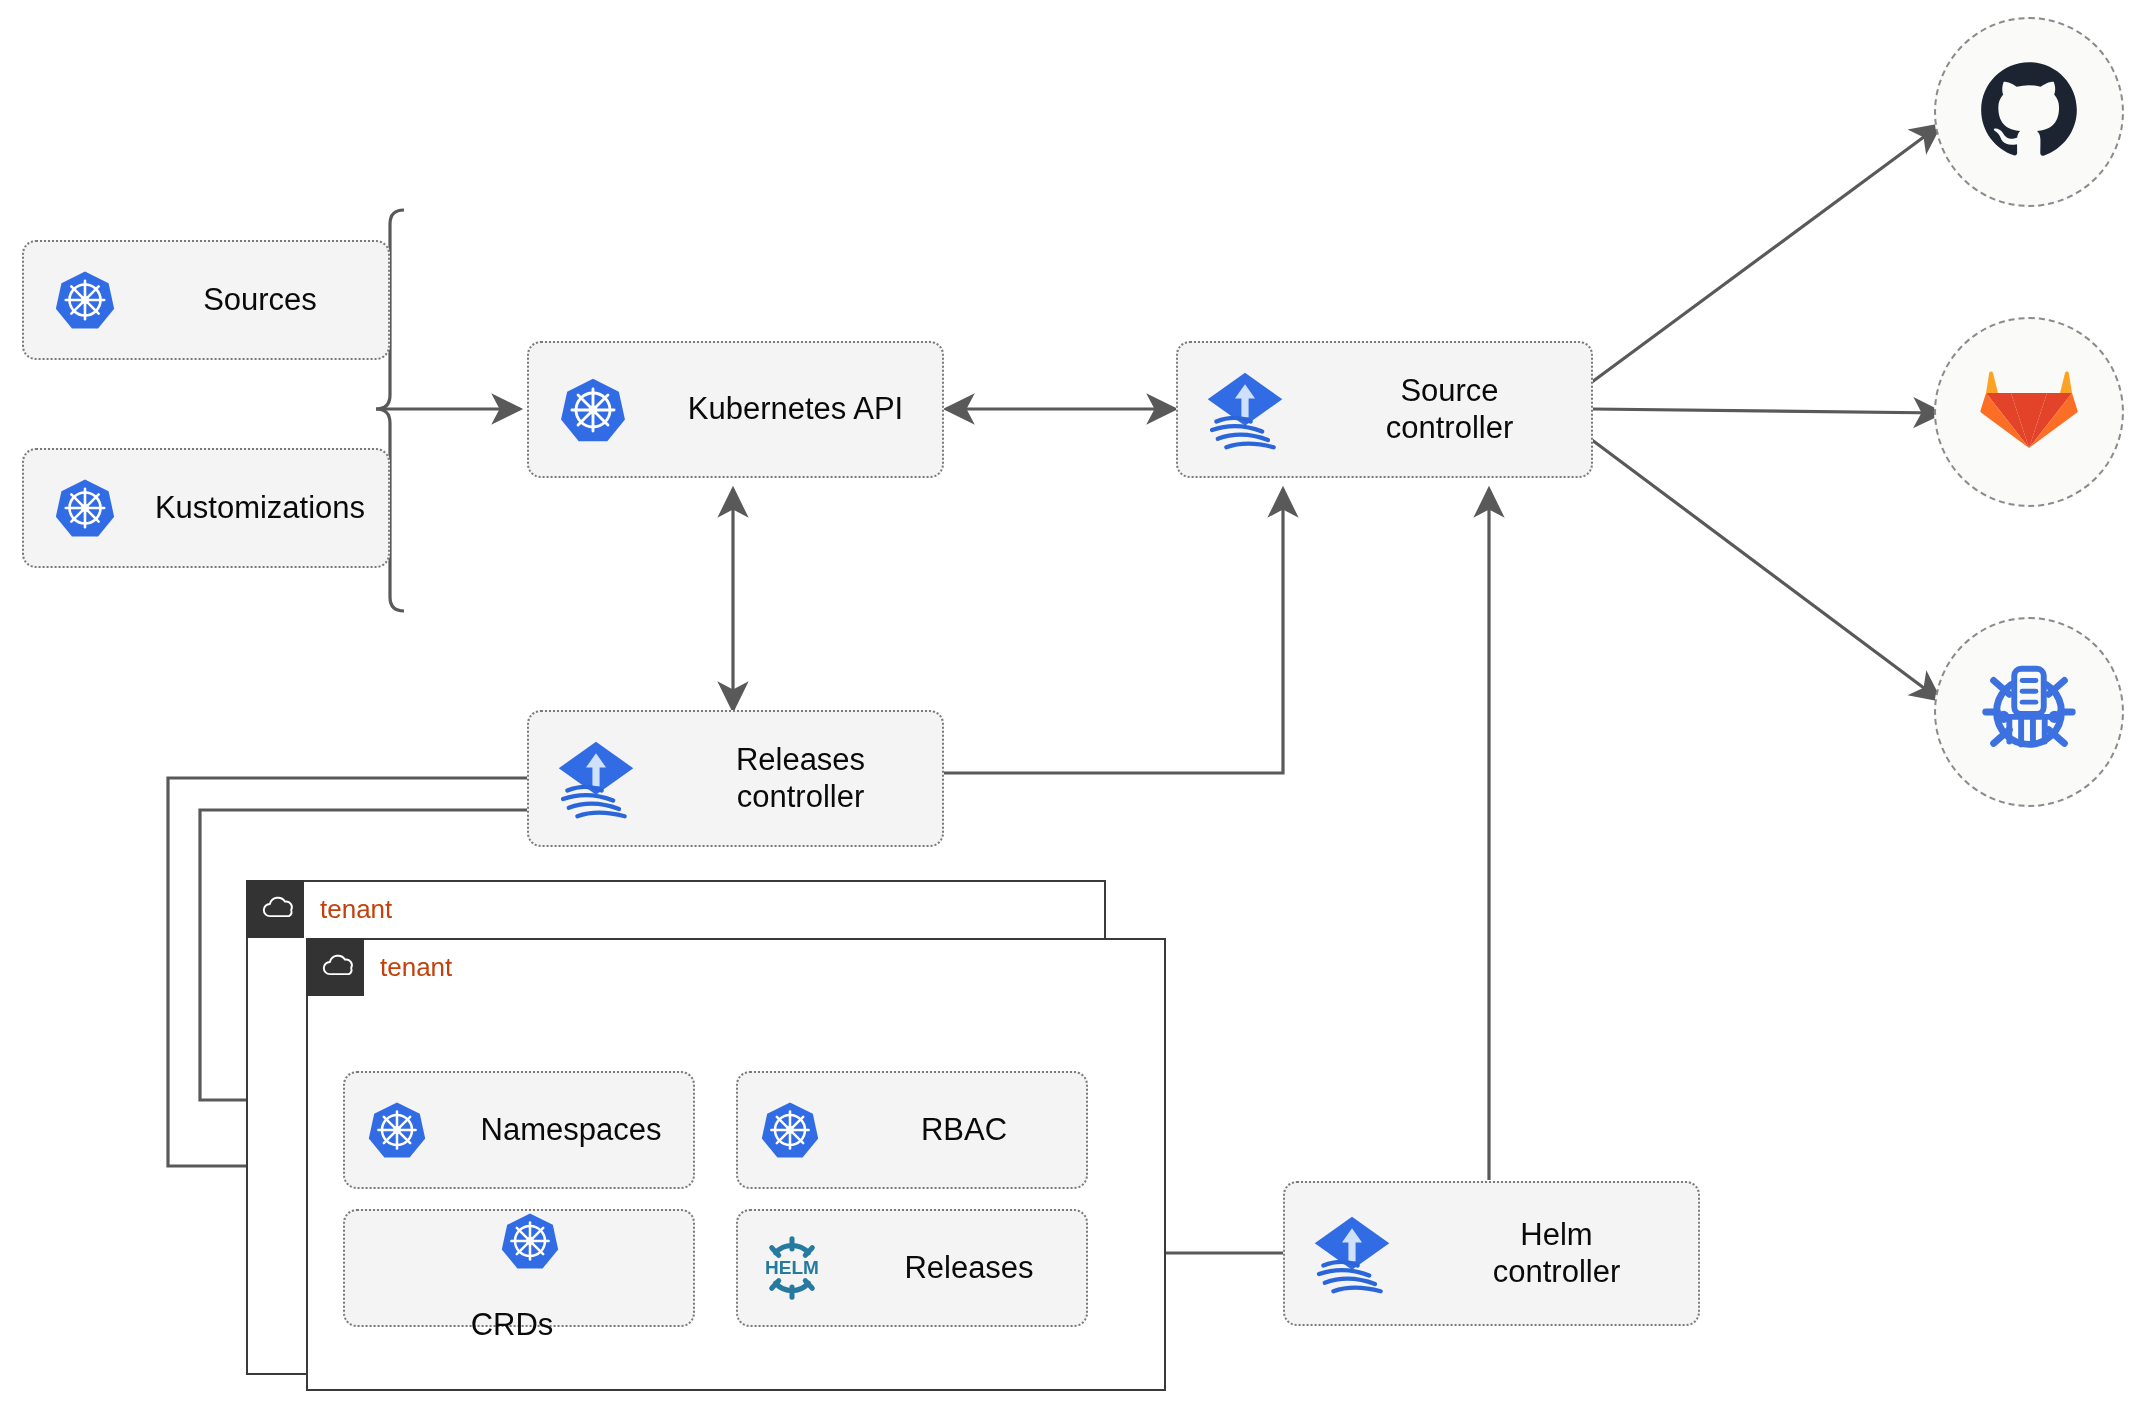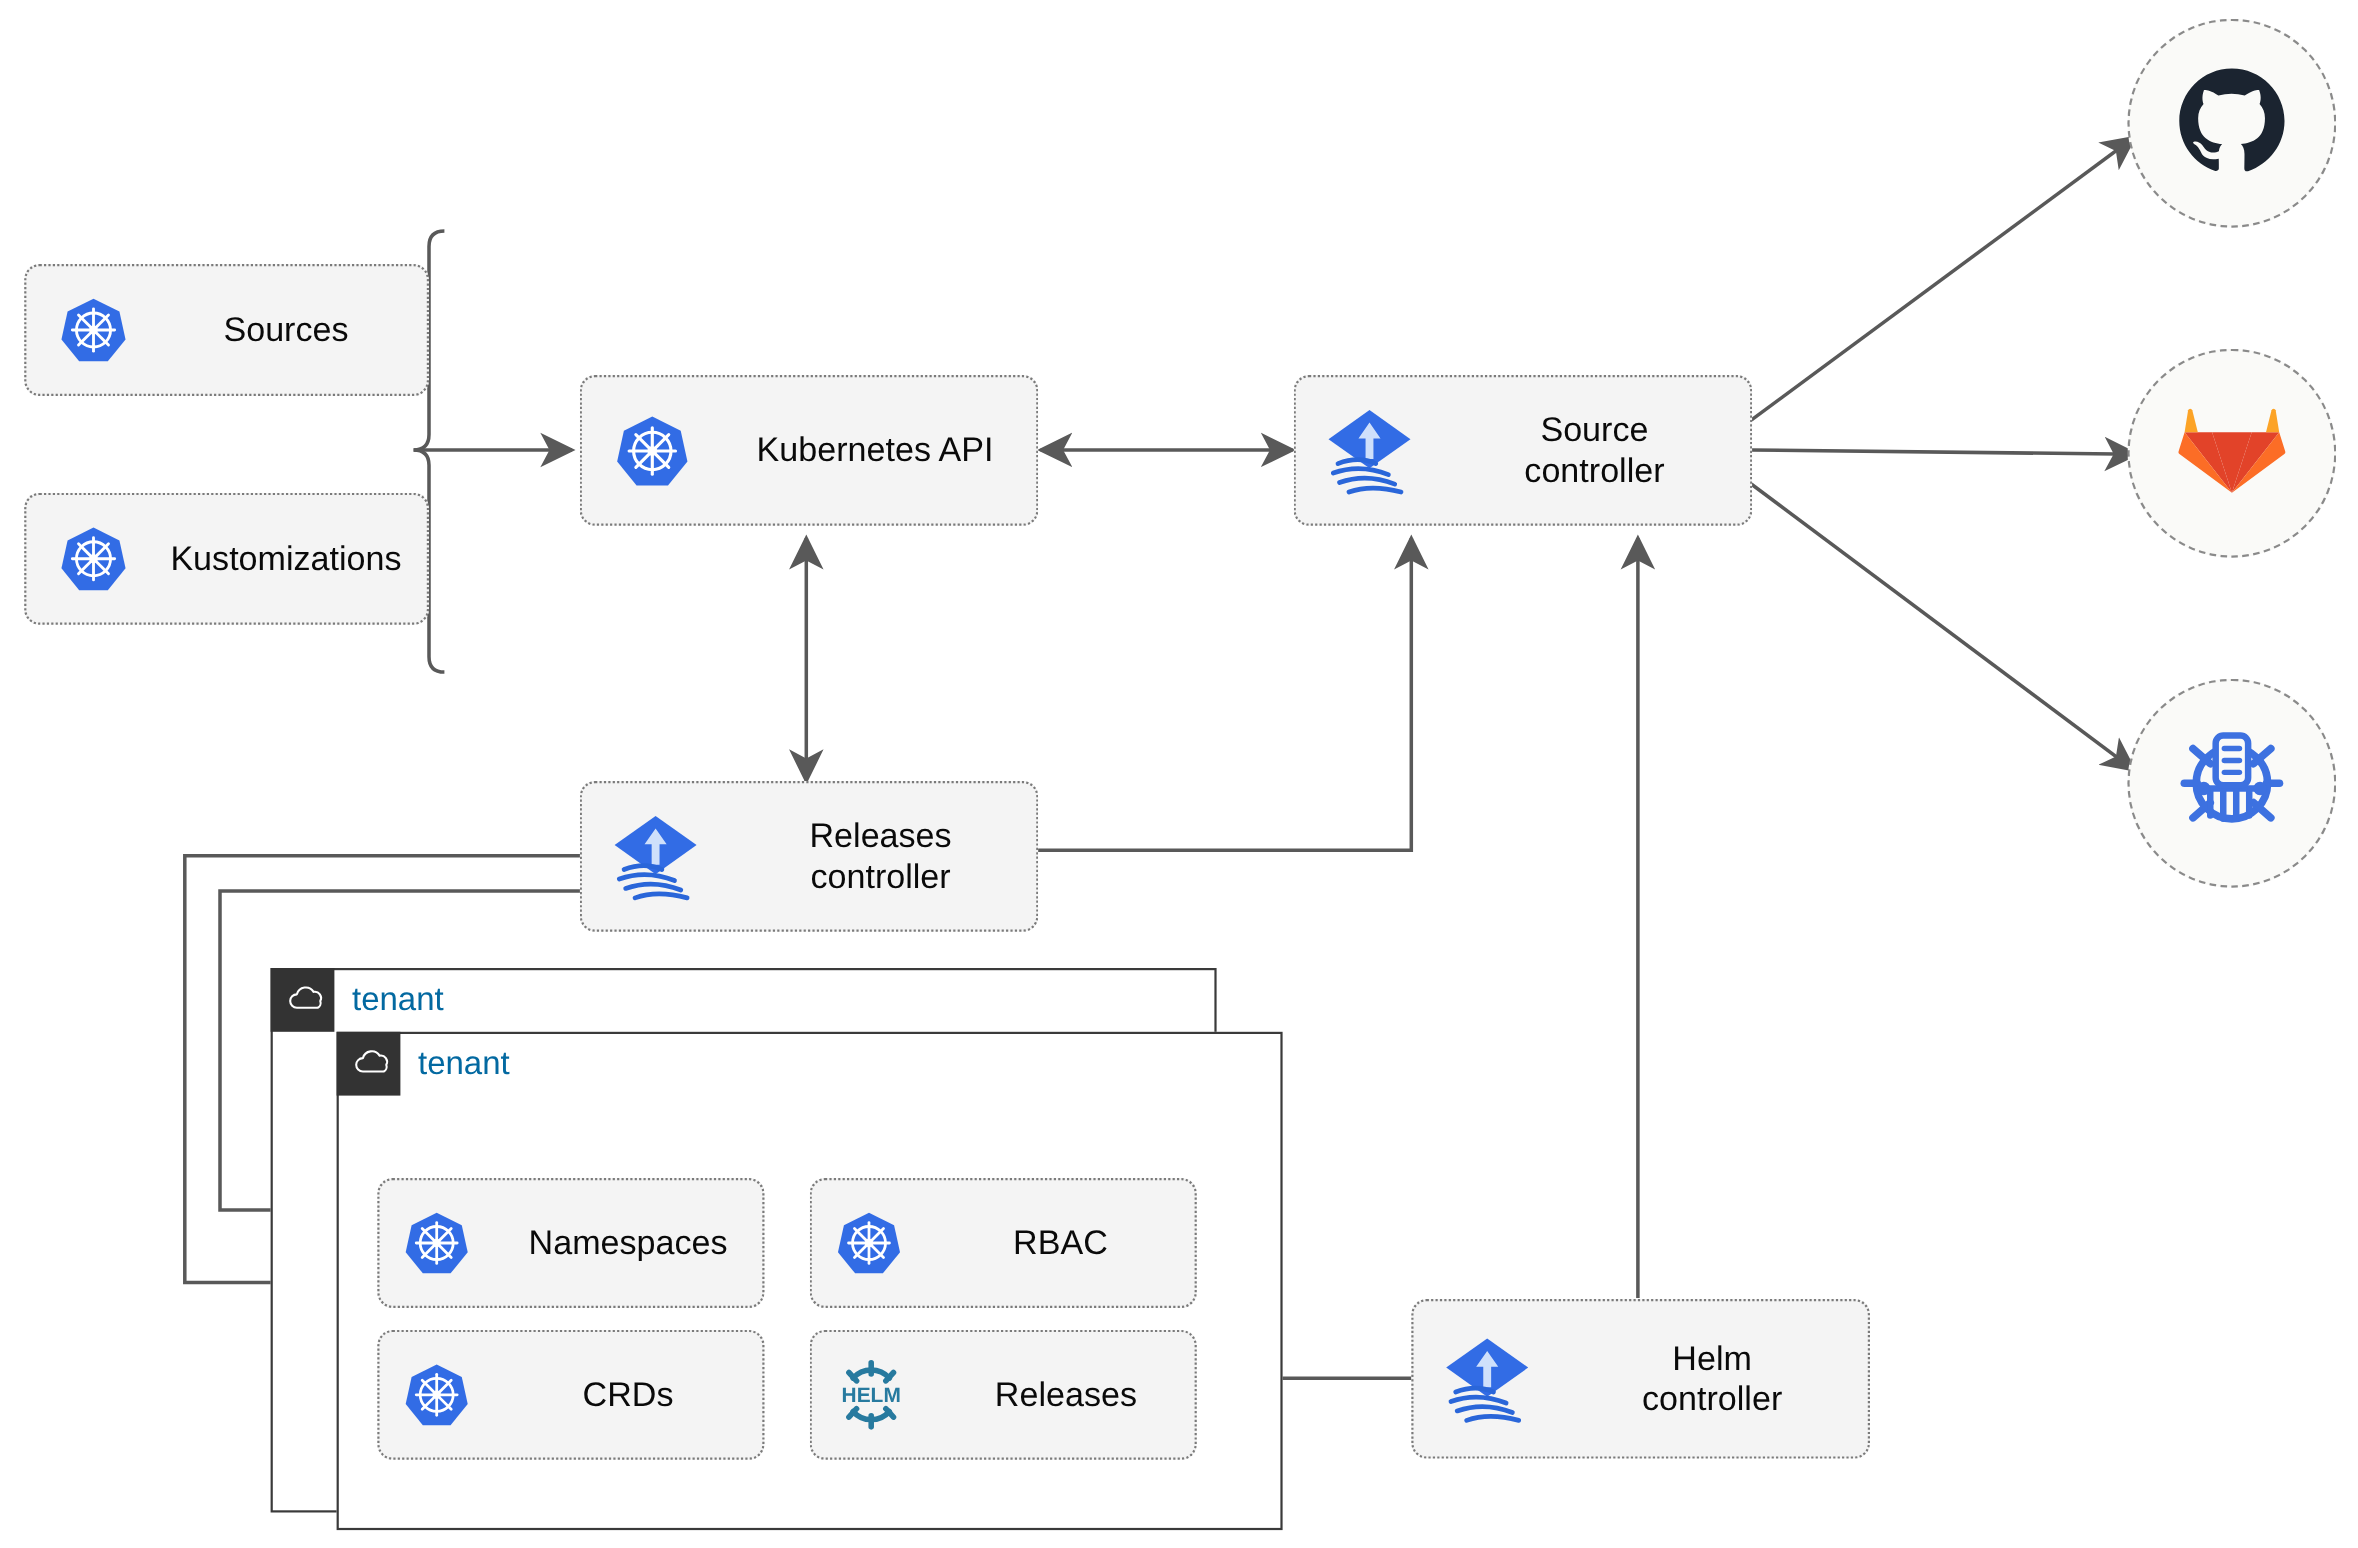--- a/index.html
+++ b/index.html
@@ -47,21 +47,21 @@
     height:58px;
     background:#333333;
     display:flex;align-items:center;
     padding:0 14px;
     box-sizing:border-box;
   }
   .tenant-name{
     position:absolute;
     top:-2px;height:58px;
     display:flex;align-items:center;
-    font-size:30px;color:#0369a1;
+    font-size:26px;color:#c2410c;
   }
 
   
   #wires{position:absolute;left:0;top:0;width:2144px;height:1407px;pointer-events:none;}
 </style>
 </head>
 <body>
 
 <div id="stage">
 
@@ -307,21 +307,21 @@
 
     <div class="node" style="left:428px;top:131px;width:352px;height:118px;">
       <span class="ico" style="margin-left:22px;">
         <svg width="60" height="60">
             <use href="#sym-k8s"></use>
           </svg>
       </span>
       <span class="lbl" style="flex:1;margin-right:14px;">RBAC</span>
     </div>
 
-    <div class="node" style="left:35px;top:269px;width:352px;height:118px;">
+    <div class="node" style="left:35px;top:269px;width:352px;height:118px;flex-direction:column;">
       <span class="ico" style="margin-left:22px;">
         <svg width="60" height="60">
             <use href="#sym-k8s"></use>
           </svg>
       </span>
       <span class="lbl" style="flex:1;margin-right:14px;">CRDs</span>
     </div>
 
     <div class="node" style="left:428px;top:269px;width:352px;height:118px;">
       <span class="ico" style="margin-left:16px;">

